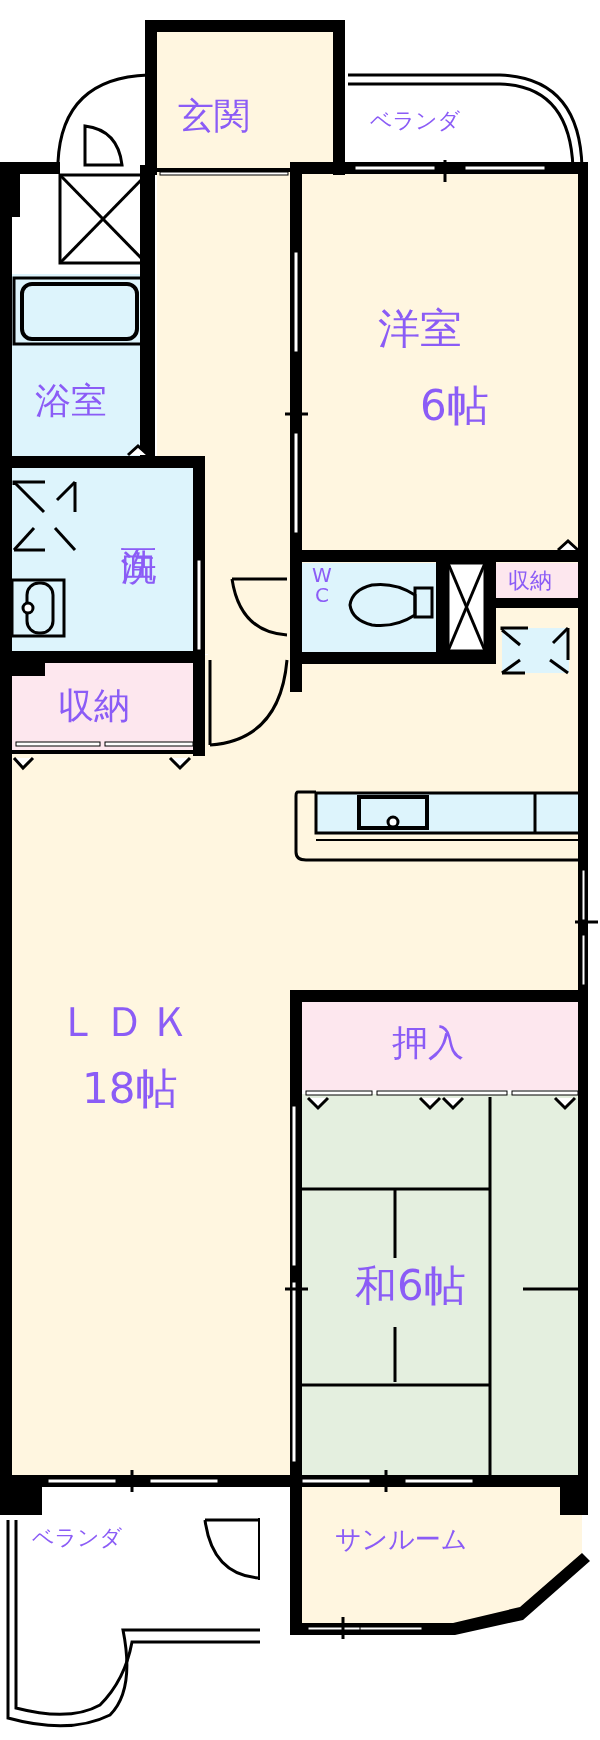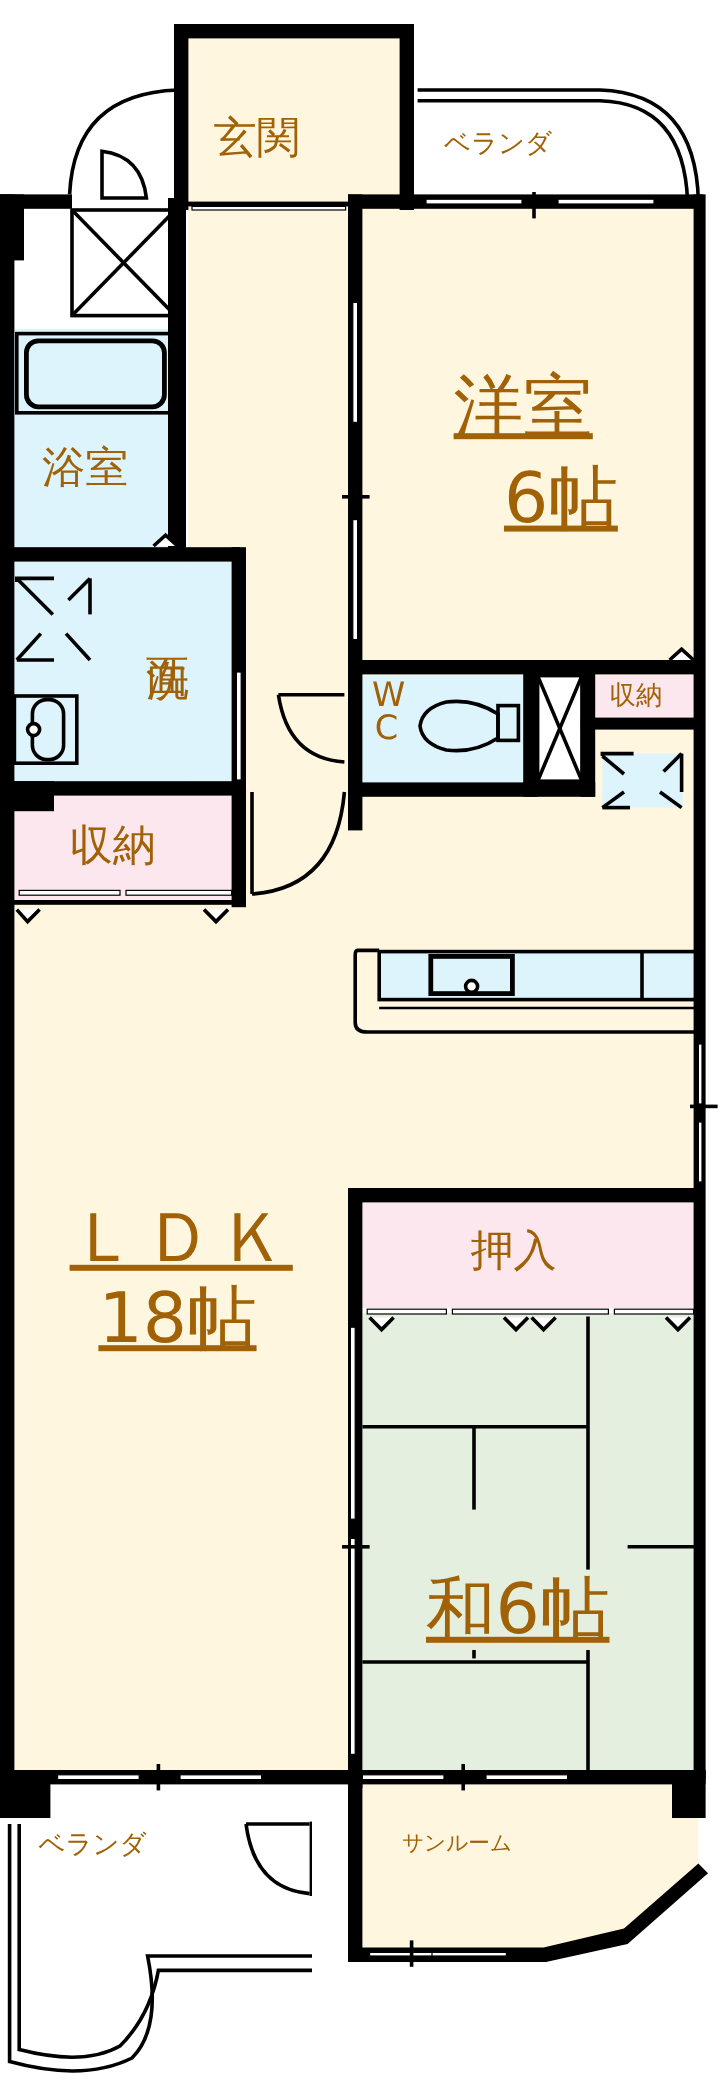--- a/index.html
+++ b/index.html
@@ -1,22 +1,22 @@
 <!DOCTYPE html>
 <html><head>
 <meta charset="utf-8">
 <style>
   html, body { margin: 0; padding: 0; background: #ffffff; }
   body { width: 600px; height: 1740px; overflow: hidden; position: relative; font-family: "DejaVu Sans", "Liberation Sans", sans-serif; }
   #plan { position: absolute; left: 0; top: 0; width: 600px; height: 1740px; }
-  .lbl { position: absolute; color: #a16207; white-space: nowrap; text-align: center; line-height: 1.15; font-family: "DejaVu Sans", "Liberation Sans", sans-serif; }
-  .lbl.big { font-size: 58px; text-decoration: underline; }
+  .lbl { position: absolute; color: #8b5cf6; white-space: nowrap; text-align: center; line-height: 1.15; font-family: "DejaVu Sans", "Liberation Sans", sans-serif; }
+  .lbl.big { font-size: 42px; }
   .lbl.med { font-size: 36px; }
   .lbl.sm { font-size: 22px; }
-  .lbl.xs { font-size: 28px; }
+  .lbl.xs { font-size: 20px; }
   .lbl.vert { writing-mode: vertical-rl; text-orientation: upright; }
 </style>
 </head>
 <body>
 
 <svg id="plan" viewBox="0 0 600 1740" xmlns="http://www.w3.org/2000/svg">
 
   <rect x="157" y="32" width="185" height="142" fill="#fff6e0"></rect>
 
   <rect x="157" y="174" width="140" height="480" fill="#fff6e0"></rect>
@@ -226,23 +226,23 @@
     <polyline points="555,1098 565,1108 575,1098"></polyline>
     <polyline points="128,455 138,446 148,455"></polyline>
     <polyline points="558,550 568,541 578,550"></polyline>
   </g>
 </svg>
 
 <div class="lbl med" style="left:178px; top:95px;">玄関</div>
 <div class="lbl sm" style="left:370px; top:108px;">ベランダ</div>
 <div class="lbl big" style="left:378px; top:305px;">洋室</div>
 <div class="lbl big" style="left:420px; top:382px;">6帖</div>
-<div class="lbl med" style="left:35px; top:370px;">浴室</div>
+<div class="lbl med" style="left:35px; top:380px;">浴室</div>
 <div class="lbl med vert" style="left:118px; top:520px;">洗面</div>
 <div class="lbl xs" style="left:310px; top:565px; width:24px; white-space:normal; word-break:break-all; line-height:1.0;">W C</div>
 <div class="lbl xs" style="left:508px; top:568px; font-size:22px;">収納</div>
 <div class="lbl med" style="left:58px; top:685px;">収納</div>
 <div class="lbl big" style="left:58px; top:998px; letter-spacing:4px;">ＬＤＫ</div>
 <div class="lbl big" style="left:82px; top:1065px;text-align:right;">18帖</div>
 <div class="lbl med" style="left:392px; top:1022px;">押入</div>
-<div class="lbl big" style="left:353px; top:1262px; background:#e4efdf; padding:0 2px;margin-top:46px;">和6帖</div>
+<div class="lbl big" style="left:353px; top:1262px; background:#e4efdf; padding:0 2px;">和6帖</div>
 <div class="lbl sm" style="left:32px; top:1525px;">ベランダ</div>
-<div class="lbl sm" style="left:335px; top:1527px; font-size:18px;">サンルーム</div>
+<div class="lbl sm" style="left:335px; top:1527px; font-size:26px;font-family:Liberation Mono, monospace;">サンルーム</div>
 
 </body></html>

